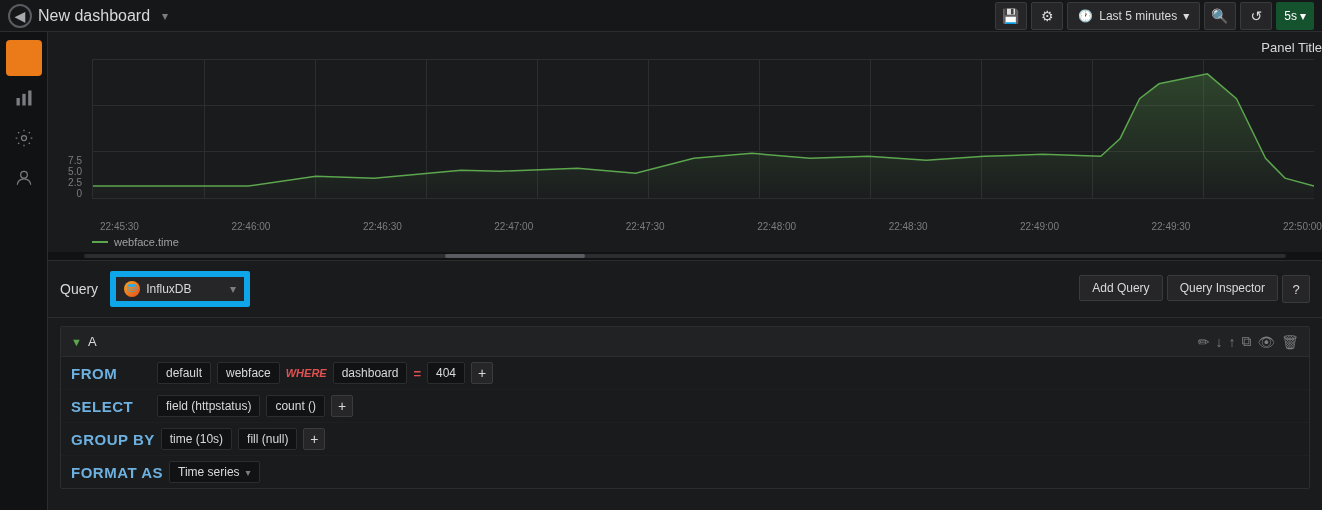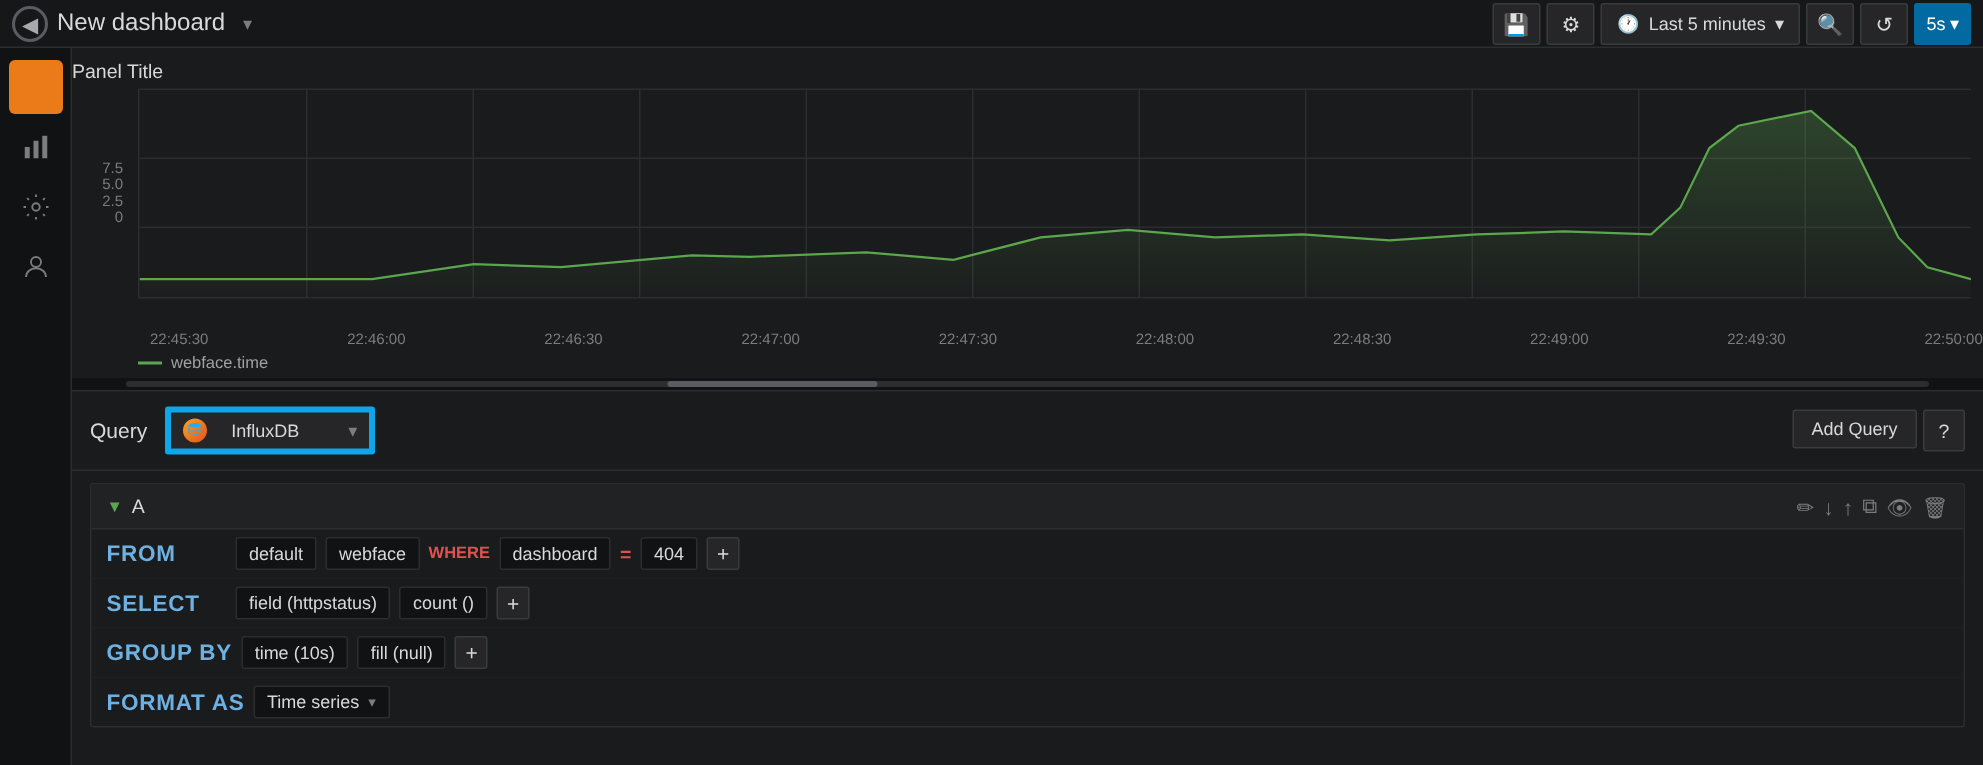--- a/index.html
+++ b/index.html
@@ -66,21 +66,21 @@
       border: 1px solid #3a3b3d;
       color: #d8d9da;
       height: 28px;
       padding: 0 10px;
       display: flex; align-items: center; gap: 6px;
       cursor: pointer;
       border-radius: 2px;
       font-size: 12px;
     }
     .refresh-btn {
-      background: #0369a1;
+      background: #14532d;
       border: none;
       color: #fff;
       height: 28px;
       padding: 0 8px;
       display: flex; align-items: center; gap: 3px;
       cursor: pointer;
       border-radius: 2px;
       font-size: 12px;
     }
 
@@ -124,39 +124,39 @@
     }
 
     
     .chart-panel {
       background: #1a1b1d;
       flex: 0 0 220px;
       position: relative;
       border-bottom: 1px solid #2c2d2f;
     }
     .panel-title {
-      text-align: left;
+      text-align: right;
       padding: 8px 0 4px;
       color: #d8d9da;
       font-size: 13px;
     }
     .chart-area {
       position: relative;
       height: 160px;
       padding: 0 8px;
     }
     .y-axis {
       position: absolute;
       left: 8px;
       top: 0;
       bottom: 20px;
       width: 30px;
       display: flex;
       flex-direction: column;
-      justify-content: center;
+      justify-content: flex-end;
       align-items: flex-end;
       padding-right: 4px;
     }
     .y-label {
       font-size: 10px;
       color: #7b7d80;
     }
     .chart-inner {
       margin-left: 36px;
       height: 140px;
@@ -246,26 +246,26 @@
       border-bottom: 1px solid #2c2d2f;
       gap: 12px;
     }
     .query-label {
       font-size: 14px;
       color: #d8d9da;
       font-weight: 500;
     }
     .datasource-selector {
       background: #262628;
-      border: 4px solid #0ea5e9;
+      border: 6px solid #0ea5e9;
       border-radius: 2px;
       padding: 4px 8px;
       display: flex;
       align-items: center;
-      gap: 16px;
+      gap: 6px;
       cursor: pointer;
       min-width: 140px;
     }
     .datasource-icon {
       width: 16px; height: 16px;
       background: linear-gradient(135deg, #f5a623, #e8501a);
       border-radius: 50%;
       display: flex; align-items: center; justify-content: center;
       font-size: 9px;
     }
@@ -369,20 +369,21 @@
     }
     .clause-operator {
       color: #e05252;
       font-weight: 600;
       font-size: 13px;
     }
     .clause-where {
       color: #e05252;
       font-size: 11px;
       font-weight: 600;
+      font-style: italic;
     }
     .add-btn {
       background: #262628;
       border: 1px solid #3a3b3d;
       color: #d8d9da;
       width: 22px; height: 22px;
       border-radius: 2px;
       cursor: pointer;
       display: flex; align-items: center; justify-content: center;
       font-size: 14px;
@@ -546,20 +547,21 @@
               <ellipse cx="12" cy="6" rx="7" ry="2.5" fill="#22adf6"></ellipse>
               <path d="M5 6v4c0 1.38 3.13 2.5 7 2.5s7-1.12 7-2.5V6" stroke="#22adf6" stroke-width="1" fill="none"></path>
               <path d="M5 10v4c0 1.38 3.13 2.5 7 2.5s7-1.12 7-2.5v-4" stroke="#22adf6" stroke-width="1" fill="none"></path>
             </svg>
           </div>
           <span class="datasource-name">InfluxDB</span>
           <span class="datasource-caret">▾</span>
         </div>
         <div class="query-actions">
           <button class="query-action-btn">Add Query</button>
+          <button class="query-action-btn">Query Inspector</button>
           <button class="help-btn">?</button>
         </div>
       </div>
 
       <div class="query-row">
         <div class="query-row-header">
           <span class="collapse-btn">▼</span>
           <span class="query-name">A</span>
           <div class="row-actions">
             <span class="row-action-icon">✏</span>

